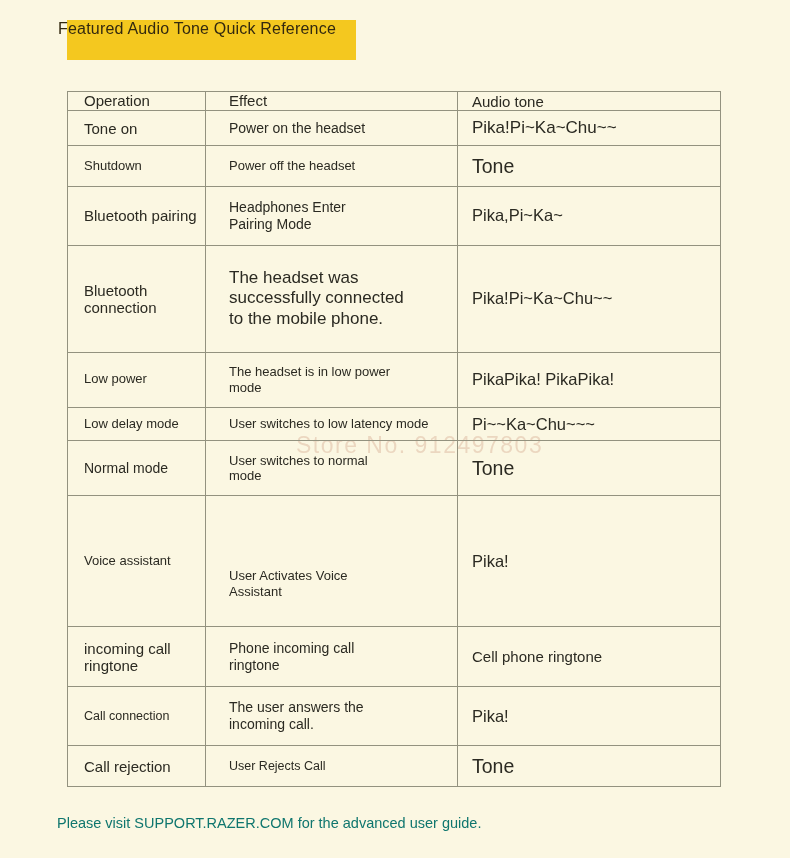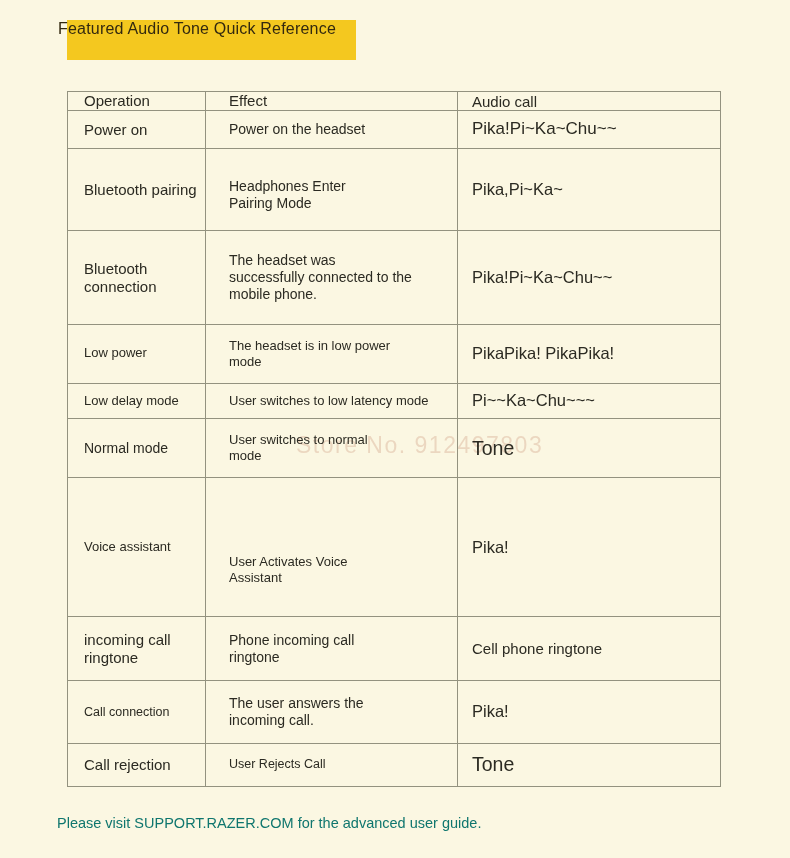--- a/index.html
+++ b/index.html
@@ -39,31 +39,31 @@
     vertical-align:middle;text-align:left;
     font-weight:normal;color:#2B2A22;
     overflow:hidden;
   }
   thead th{font-size:15px;}
   th.op,td.op{padding:0 4px 0 16px;line-height:1.15;}
   th.ef,td.ef{padding:0 10px 0 23px;line-height:1.2;}
   th.au,td.au{padding:0 6px 0 14px;white-space:nowrap;}
   td .in{display:inline-block;vertical-align:middle;line-height:1.22;}
   
-  .s11{font-size:14px;}
+  .s11{font-size:17px;}
   .s12{font-size:12.5px;}
   .s13{font-size:13px;}
   .s14{font-size:14px;}
   .s15{font-size:15px;}
   .s16{font-size:16.5px;}
   .s17{font-size:17px;}
   .s18{font-size:18px;}
   .s19{font-size:19.5px;}
   
-  .mw140 .in{max-width:140px;margin-top:11px;}
+  .mw140 .in{max-width:140px;}
   .mw145 .in{max-width:145px;}
   .mw150 .in{max-width:150px;margin-top:45px;}
   .mw160 .in{max-width:160px;}
   .mw170 .in{max-width:170px;}
   .mw185 .in{max-width:185px;}
   .mw195 .in{max-width:195px;}
   .mw200 .in{max-width:200px;}
   .mw205 .in{max-width:205px;}
   
   .footer{position:absolute;left:57px;top:815px;font-size:14.5px;color:#0f766e;}
@@ -81,28 +81,33 @@
 <table class="ref">
   <colgroup>
       <col class="c1">
       <col class="c2">
       <col class="c3">
     </colgroup>
   <thead>
     <tr>
       <th class="op">Operation</th>
       <th class="ef">Effect</th>
-      <th class="au">Audio call</th>
+      <th class="au">Audio tone</th>
     </tr>
   </thead>
   <tbody>
     <tr>
-      <td class="op s15">Power on</td>
+      <td class="op s15">Tone on</td>
       <td class="ef s14"><span class="in">Power on the headset</span></td>
       <td class="au s17">Pika!Pi~Ka~Chu~~</td>
+    </tr>
+    <tr>
+      <td class="op s13">Shutdown</td>
+      <td class="ef s13"><span class="in">Power off the headset</span></td>
+      <td class="au s19">Tone</td>
     </tr>
     <tr>
       <td class="op s15">Bluetooth pairing</td>
       <td class="ef s14 mw140"><span class="in">Headphones Enter Pairing Mode</span></td>
       <td class="au s16">Pika,Pi~Ka~</td>
     </tr>
     <tr>
       <td class="op s15">Bluetooth connection</td>
       <td class="ef s11 mw185"><span class="in">The headset was successfully connected to the mobile phone.</span></td>
       <td class="au s16">Pika!Pi~Ka~Chu~~</td>

